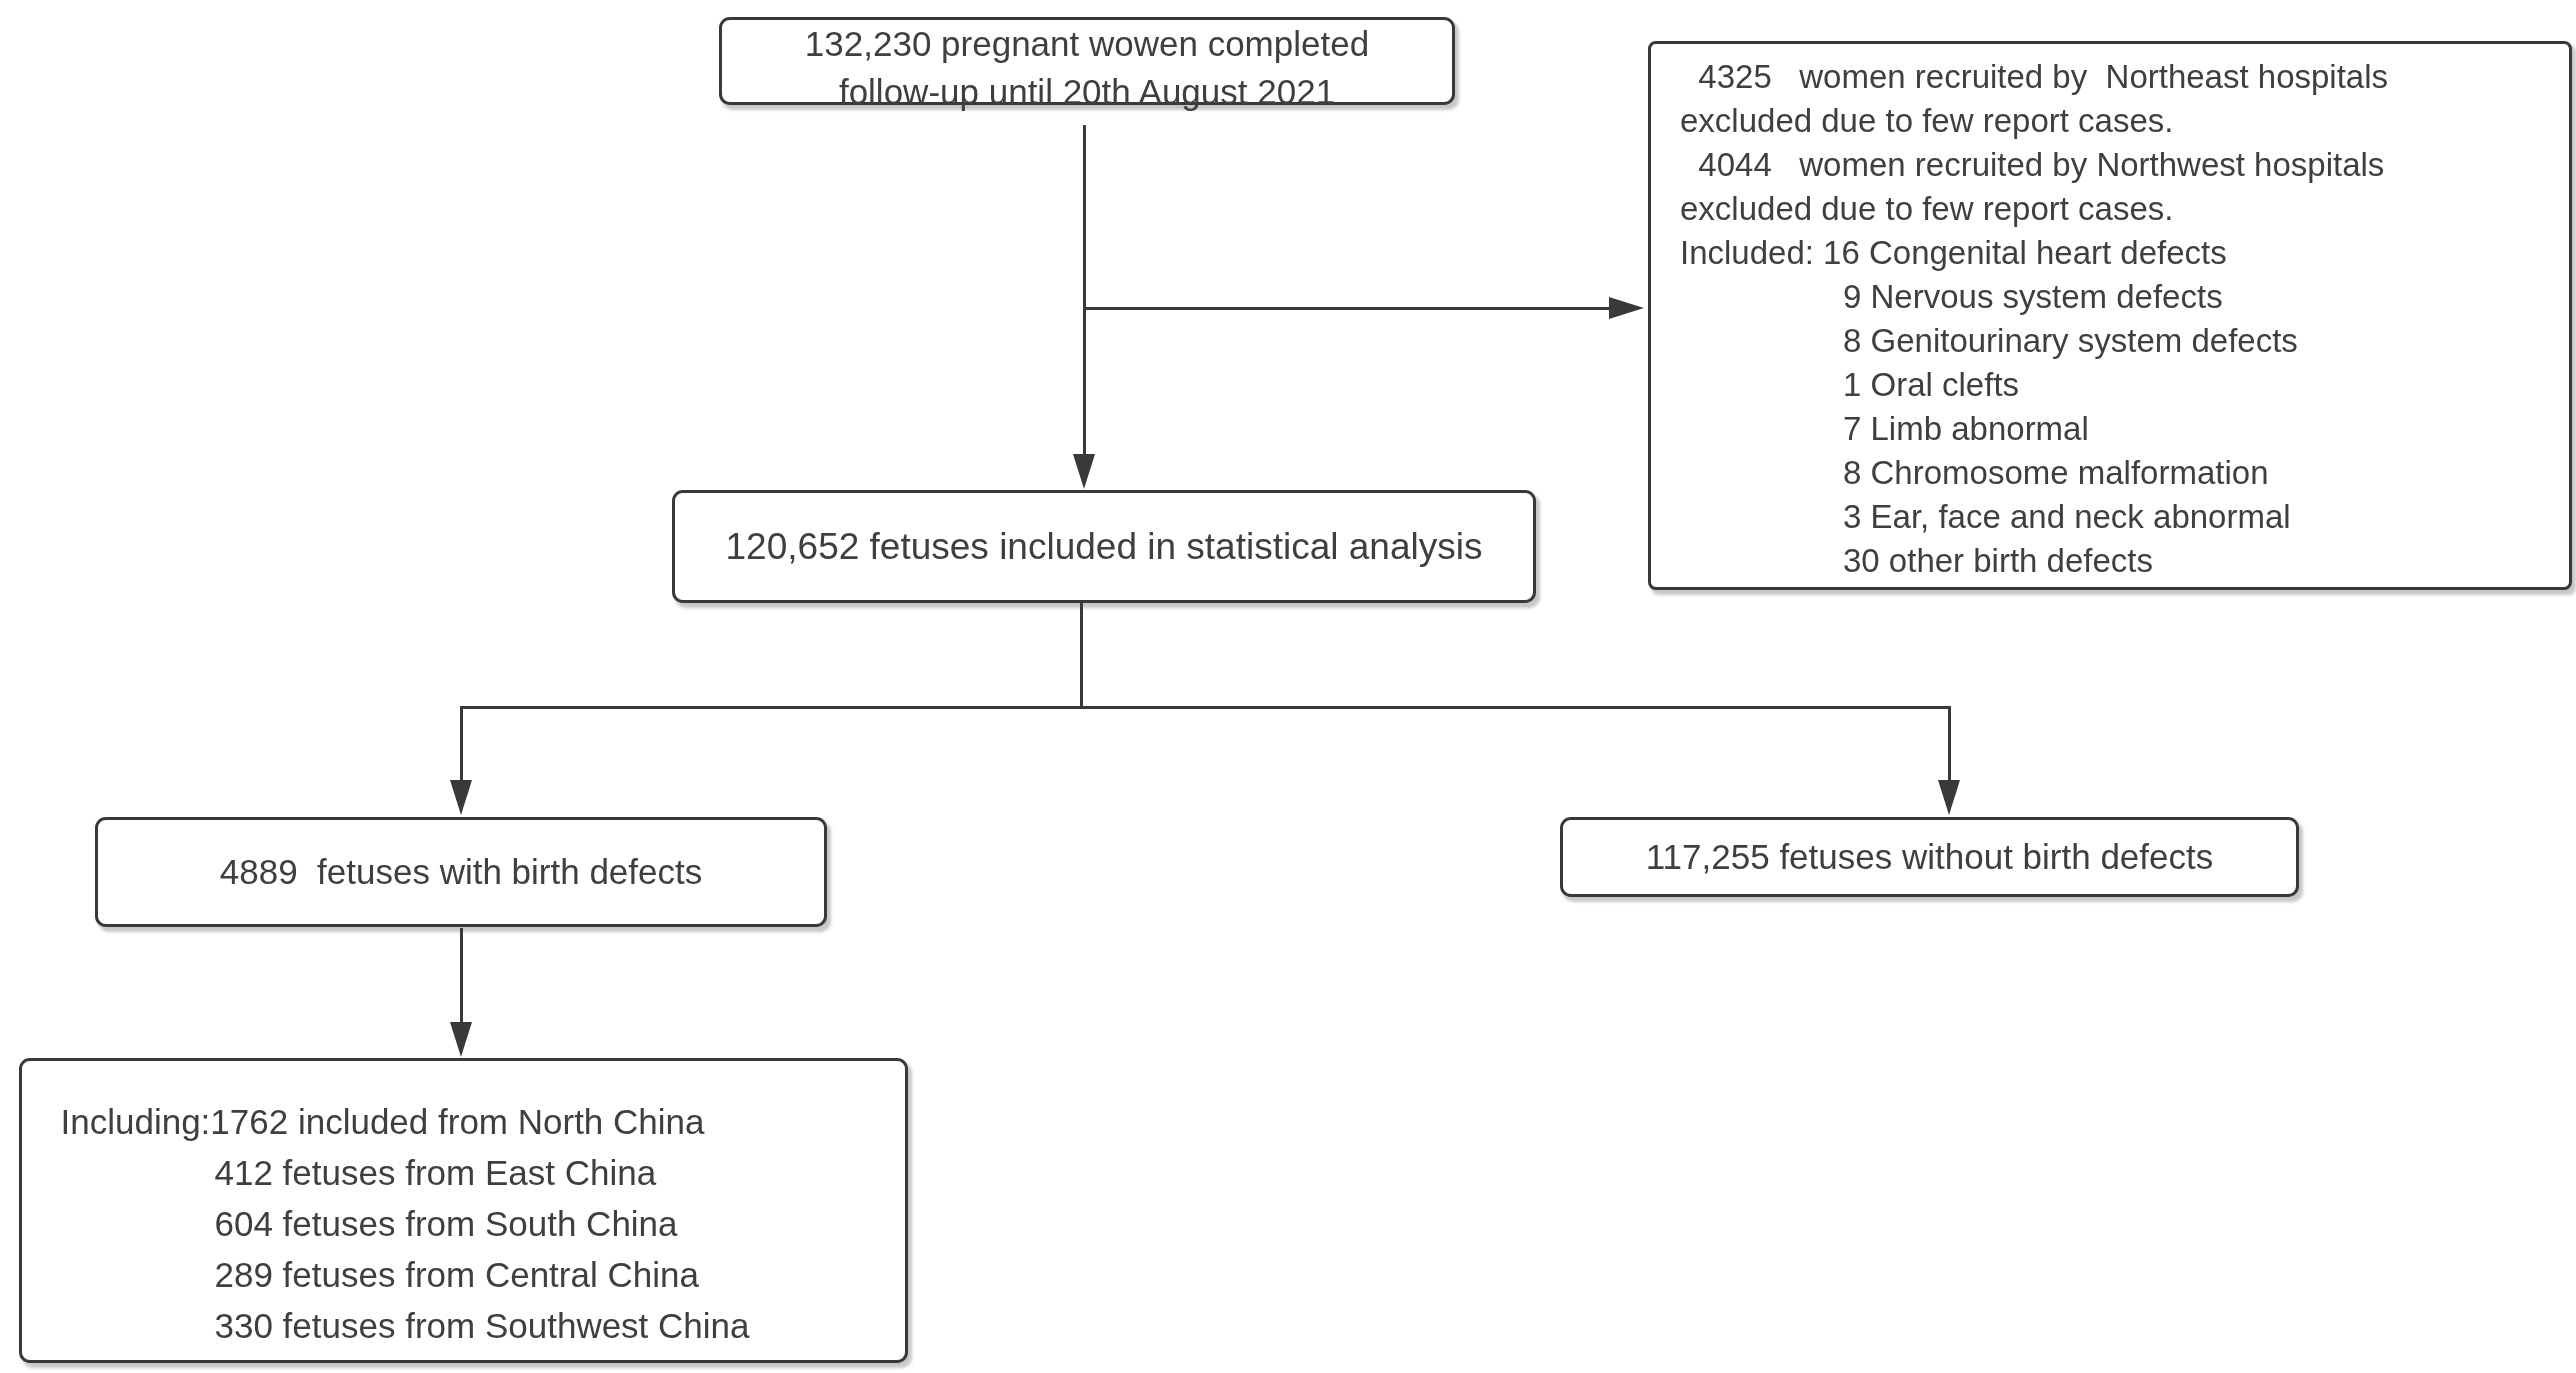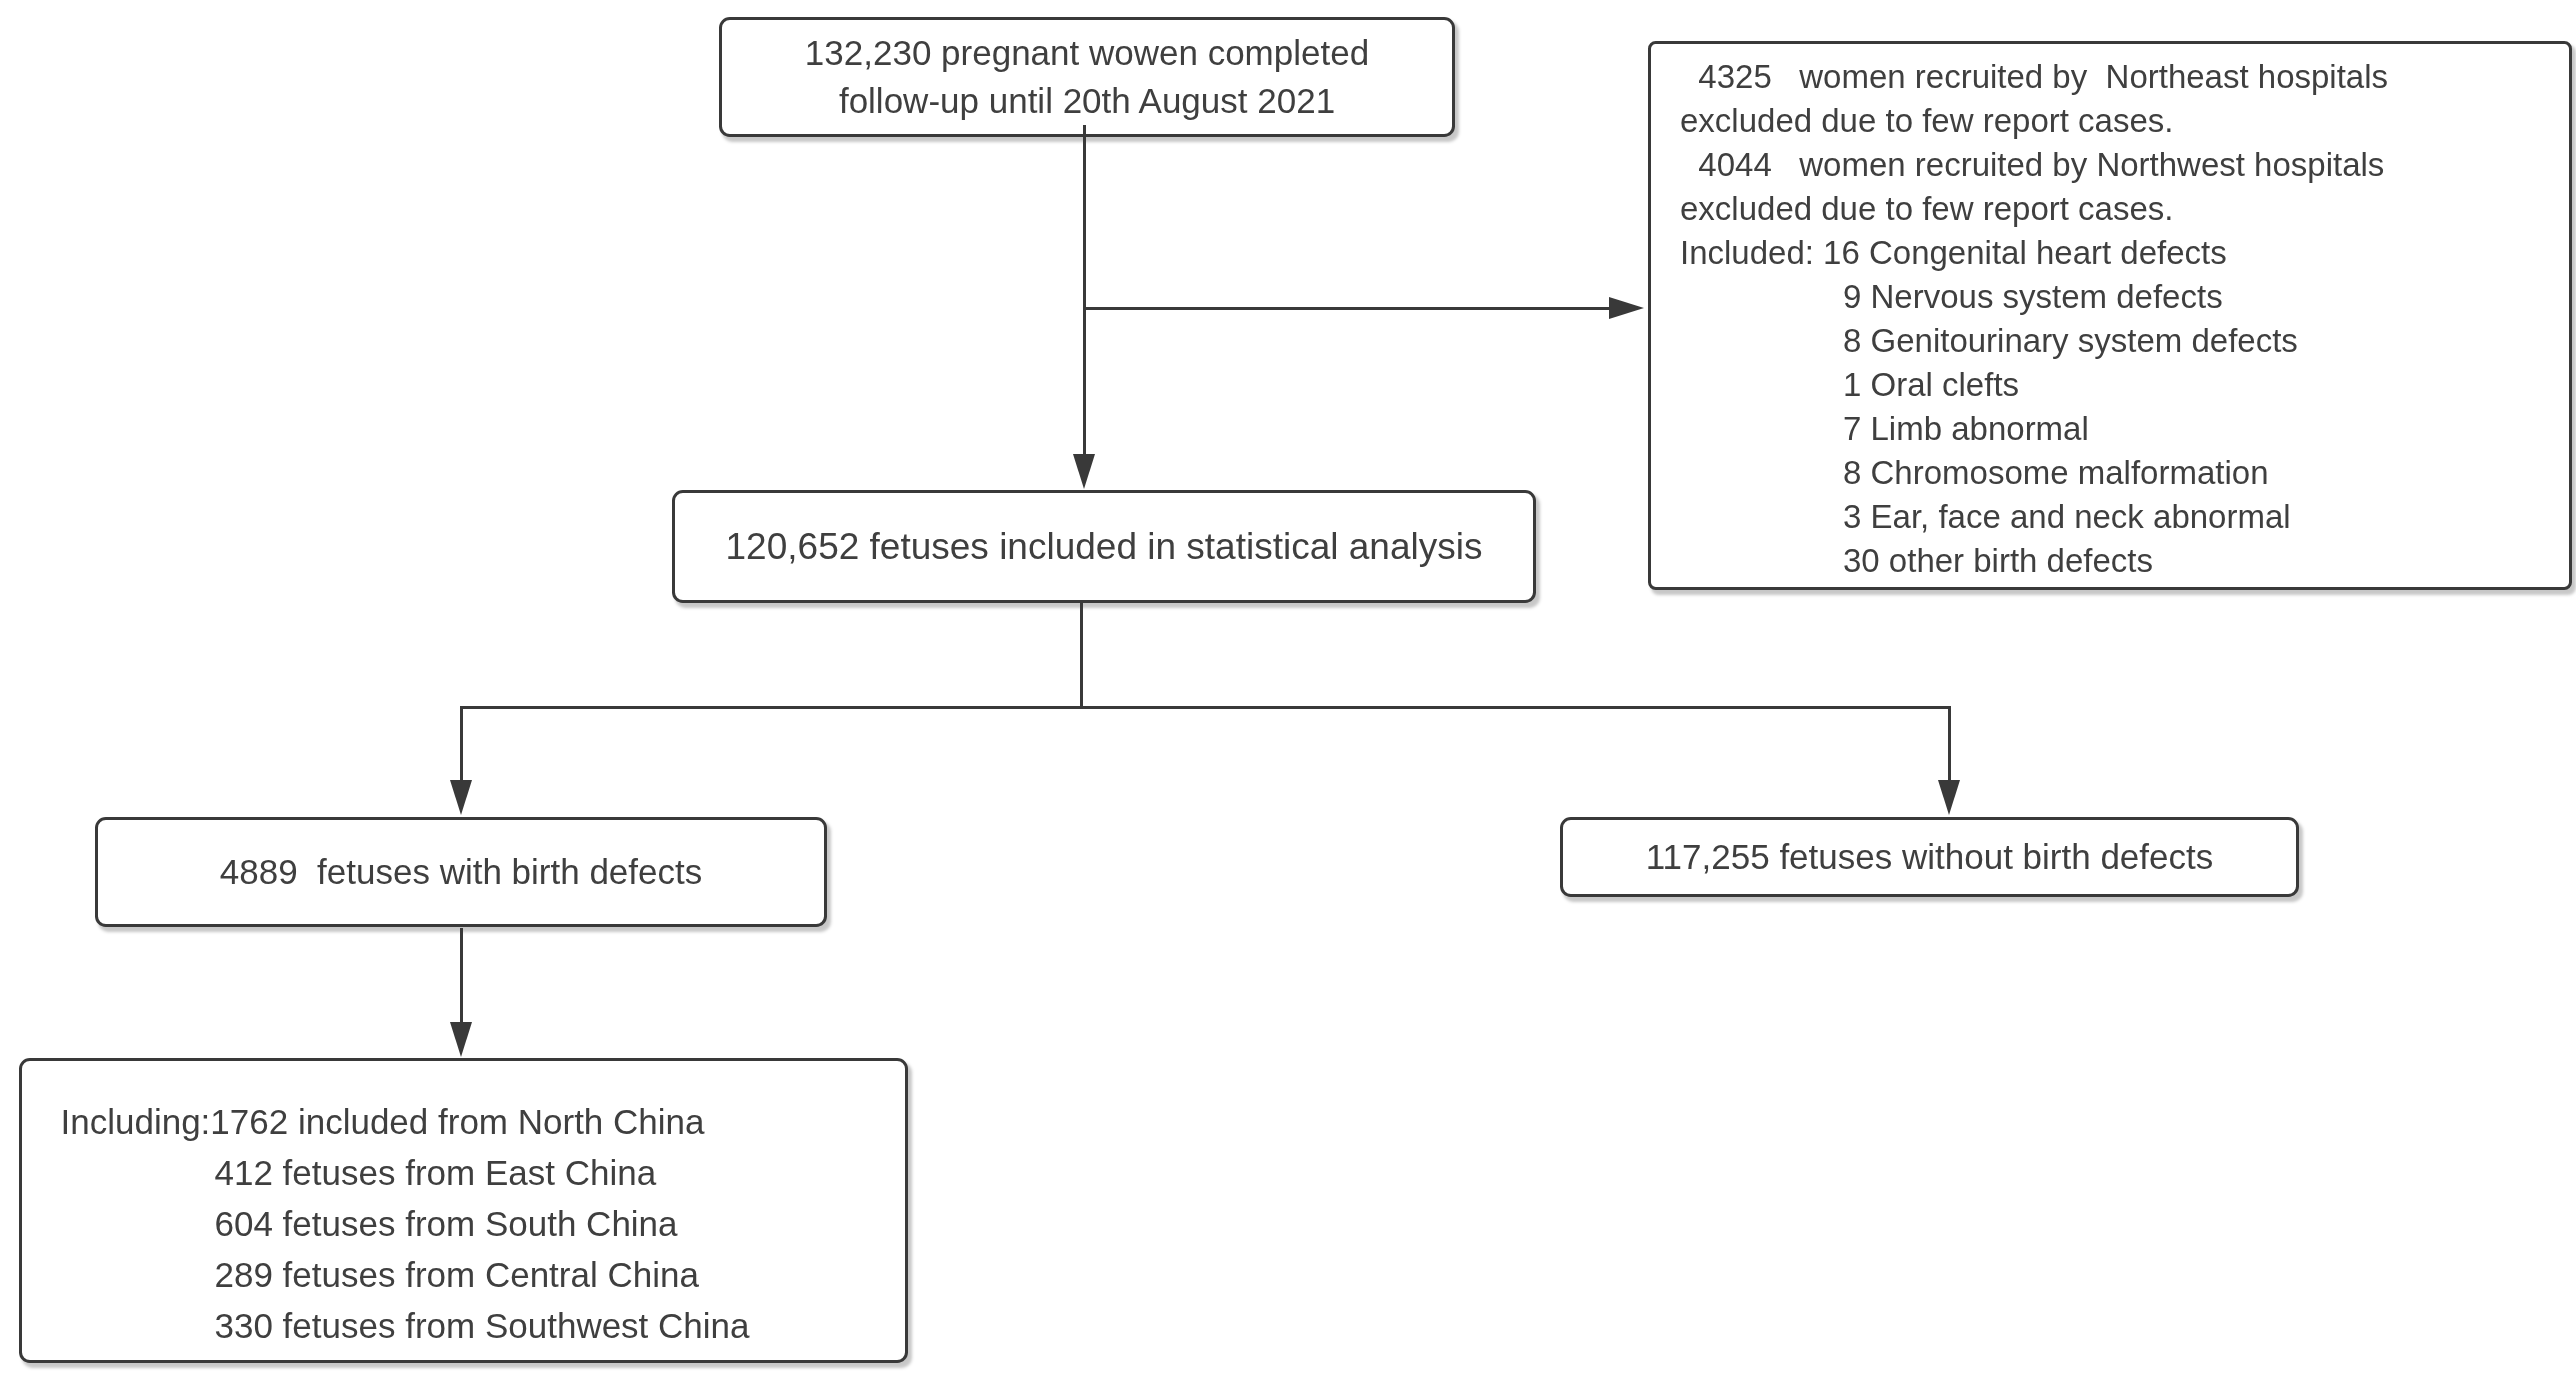--- a/index.html
+++ b/index.html
@@ -26,22 +26,22 @@
   }
   .center-text {
     display: flex;
     flex-direction: column;
     align-items: center;
     justify-content: center;
     text-align: center;
   }
   
   .box-enrollment {
-    left: 719px; top: 17px; width: 736px; height: 120px;
-    font-size: 35px; line-height: 48px;
+    left: 719px; top: 17px; width: 736px; height: 88px;
+    font-size: 35px; line-height: 48px; justify-content: space-between;
   }
   .box-exclusion {
     left: 1648px; top: 41px; width: 924px; height: 549px;
     font-size: 33px; line-height: 44px;
     padding: 10.8px 15.4px 10.8px 29px;
     border-radius: 7.7px;
   }
   .box-analysis {
     left: 672px; top: 490px; width: 864px; height: 113px;
     font-size: 37px;

